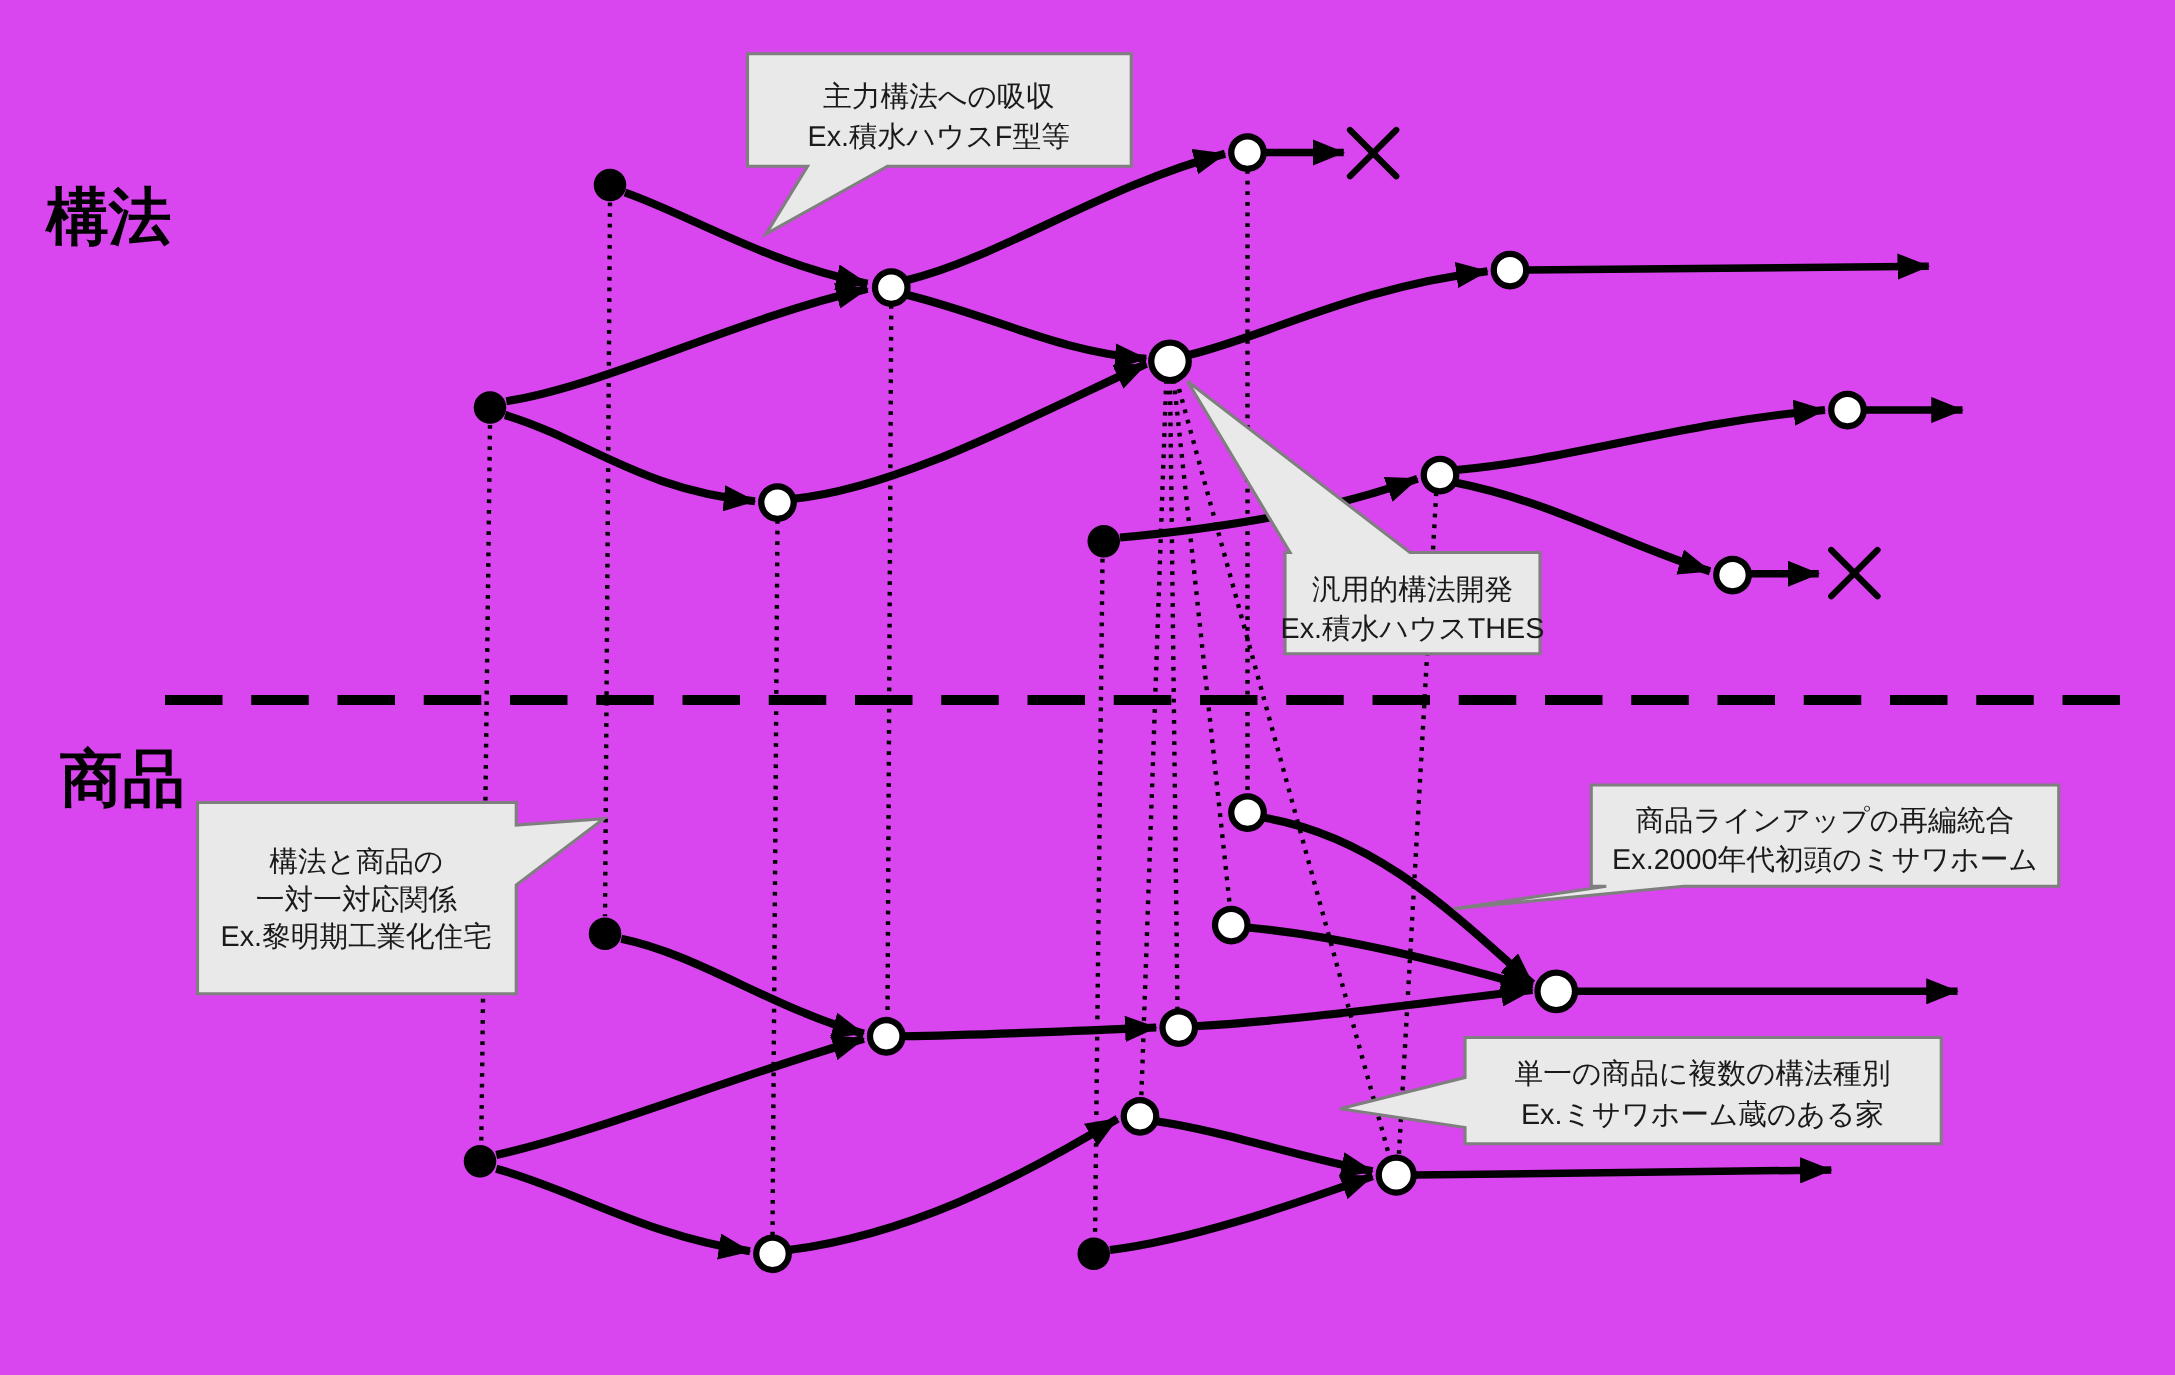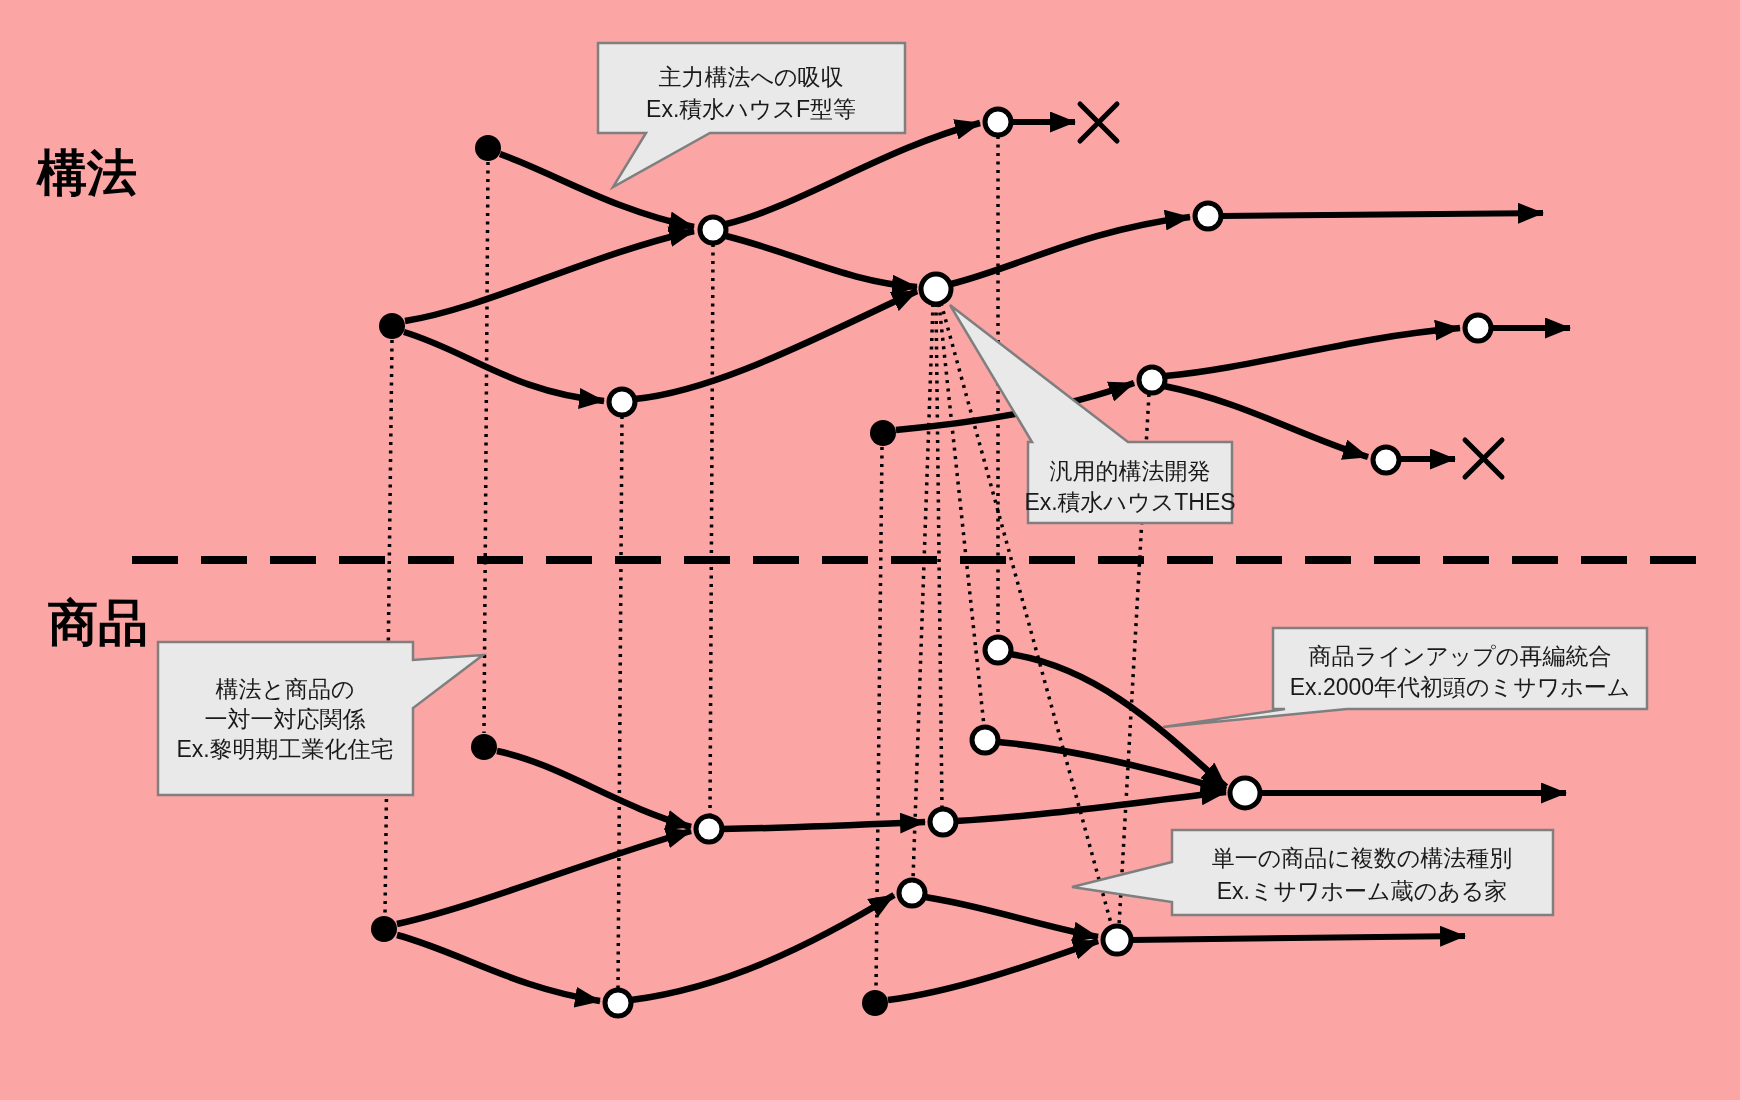--- a/index.html
+++ b/index.html
@@ -1,16 +1,16 @@
 <!DOCTYPE html>
 <html><head>
 <meta charset="utf-8">
 <style>
   html,body{margin:0;padding:0;background:#ffffff;}
-  .stage{position:relative;width:1740px;height:1100px;background:#fca5a5;overflow:hidden;
+  .stage{position:relative;width:1740px;height:1100px;background:#d946ef;overflow:hidden;
          font-family:"Liberation Sans",sans-serif;}
   svg text{font-family:"Liberation Sans","DejaVu Sans",sans-serif;}
   .section-label{font-size:50px;font-weight:bold;fill:#000;}
   .callout-text{font-size:23px;fill:#1a1a1a;text-anchor:middle;}
   .edge{fill:none;stroke:#000;stroke-width:6.5;}
   .lead{fill:none;stroke:#000;stroke-width:6;}
   .dotted{fill:none;stroke:#000;stroke-width:3.5;stroke-dasharray:3 5.5;}
   .divider{stroke:#000;stroke-width:8;stroke-dasharray:46 23;}
   .xmark{stroke:#000;stroke-width:5;stroke-linecap:round;}
   .node-open{fill:#fff;stroke:#000;stroke-width:5;}

